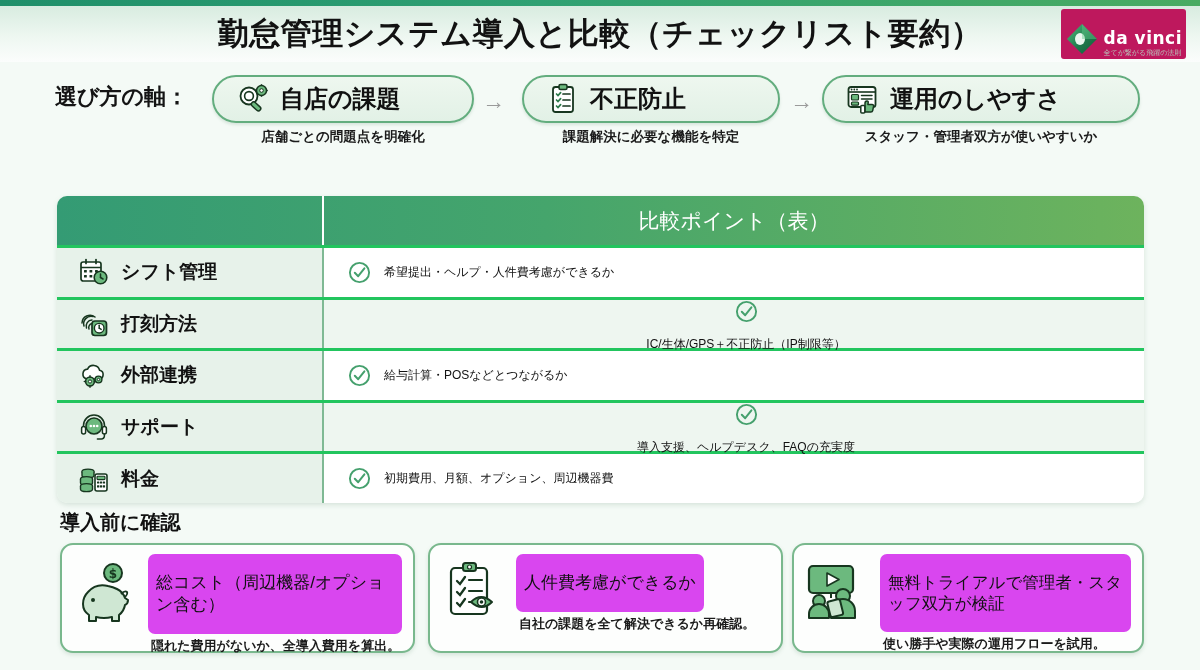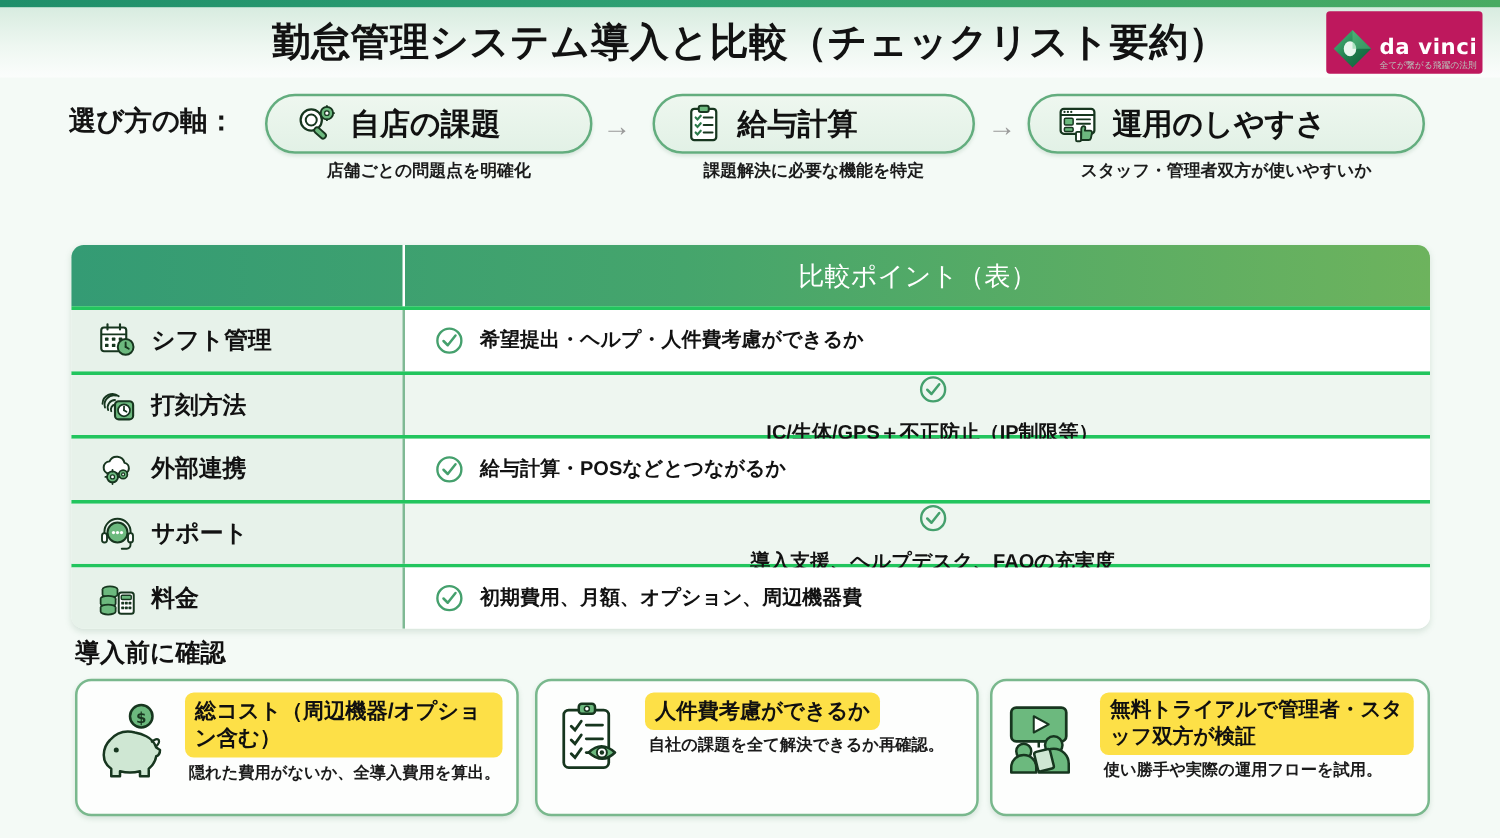--- a/index.html
+++ b/index.html
@@ -62,35 +62,35 @@
   .trow{display:flex;height:48.6px;border-top:3px solid #22c55e;}
   .trow:first-of-type{border-top:none;}
   .tcell-left{width:265px;flex:none;background:#e7f2ea;display:flex;align-items:center;
     gap:12px;padding-left:22px;box-sizing:border-box;}
   .tcell-div{width:2px;background:#7fb994;flex:none;}
   .tcell-right{flex:1;display:flex;align-items:center;gap:13px;padding-left:24px;
     box-sizing:border-box;background:#ffffff;}
   .tcell-right.alt{background:#eef6f0;flex-direction:column;}
   .row-icon{width:30px;height:28px;flex:none;display:block;}
   .row-label{font-size:19px;font-weight:700;color:#121212;white-space:nowrap;}
-  .row-text{font-size:16px;font-weight:700;color:#121212;white-space:nowrap;}
+  .row-text{font-size:12px;font-weight:400;color:#121212;white-space:nowrap;}
   .check{width:23px;height:23px;flex:none;display:block;}
 
   
   .section-title{position:absolute;left:60px;top:509px;font-size:20px;font-weight:700;color:#111;}
   .card{position:absolute;top:543px;height:110px;border:2px solid #79b88d;border-radius:13px;
     background:#fdfefd;box-shadow:0 2px 4px rgba(100,145,115,.2);
     display:flex;align-items:flex-start;gap:9px;padding:9px 11px 0 11px;box-sizing:border-box;}
   .card1{left:60px;width:355px;}
   .card2{left:428px;width:355px;}
   .card3{left:792px;width:352px;}
   .card-icon{width:66px;height:64px;flex:none;display:block;margin-top:6px;}
   .card-body{flex:1;min-width:0;}
-  .card-title{display:inline-block;background:#fde047;border-radius:7px;
-    padding:4px 8px;font-size:17px;font-weight:700;color:#101010;line-height:1.28;}
+  .card-title{display:inline-block;background:#d946ef;border-radius:7px;
+    padding:18px 8px;font-size:17px;font-weight:400;color:#101010;line-height:1.28;}
   .card-desc{margin-top:4px;padding-left:3px;font-size:13px;font-weight:700;color:#1b1b1b;line-height:1.3;}
   .card3 .card-title{font-size:16.5px;}
 </style>
 </head>
 <body>
 
 <div class="page">
 
   <div class="topbar"></div>
 
@@ -152,21 +152,21 @@
             <polyline points="10.5,17 12,18.6 14.6,15.6"></polyline>
             <polyline points="10.5,23 12,24.6 14.6,21.6"></polyline>
           </g>
           <g stroke="#17361f" stroke-width="1.7" stroke-linecap="round">
             <line x1="17" y1="11" x2="24" y2="11"></line>
               <line x1="17" y1="17" x2="24" y2="17"></line>
               <line x1="17" y1="23" x2="24" y2="23"></line>
           </g>
         </svg>
       </span>
-      <span class="pill-label">給与計算</span>
+      <span class="pill-label">不正防止</span>
     </div>
     <div class="arrow arrow2">→</div>
 
     <div class="pill pill3">
       <span class="pill-icon">
         <svg viewBox="0 0 34 32" width="34" height="32">
           <rect x="2.5" y="4" width="27" height="20" rx="2.6" fill="#fff" stroke="#17361f" stroke-width="1.8"></rect>
           <path d="M2.5 9 H29.5" stroke="#17361f" stroke-width="1.6"></path>
           <g fill="#17361f">
               <circle cx="5.6" cy="6.5" r="0.9"></circle>

